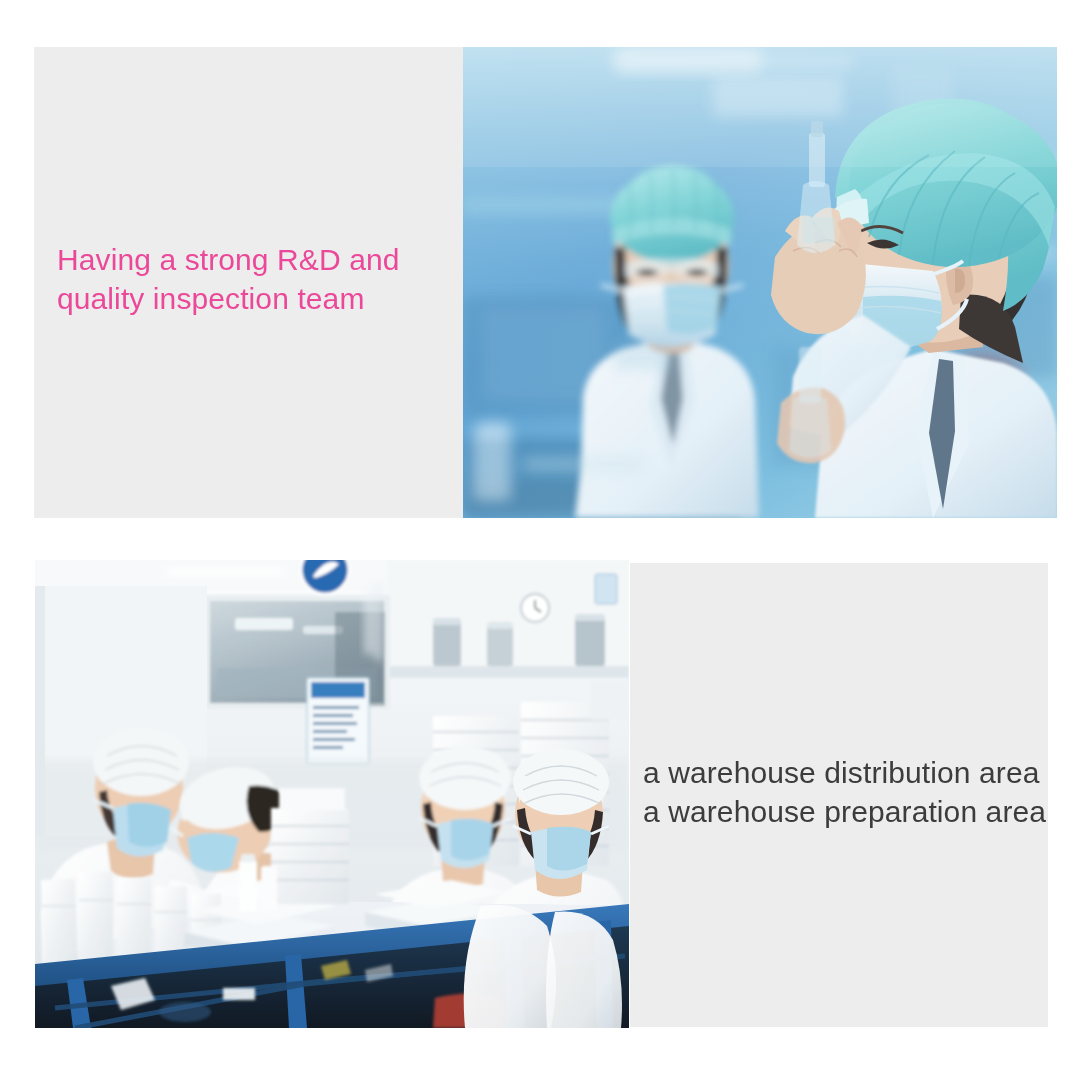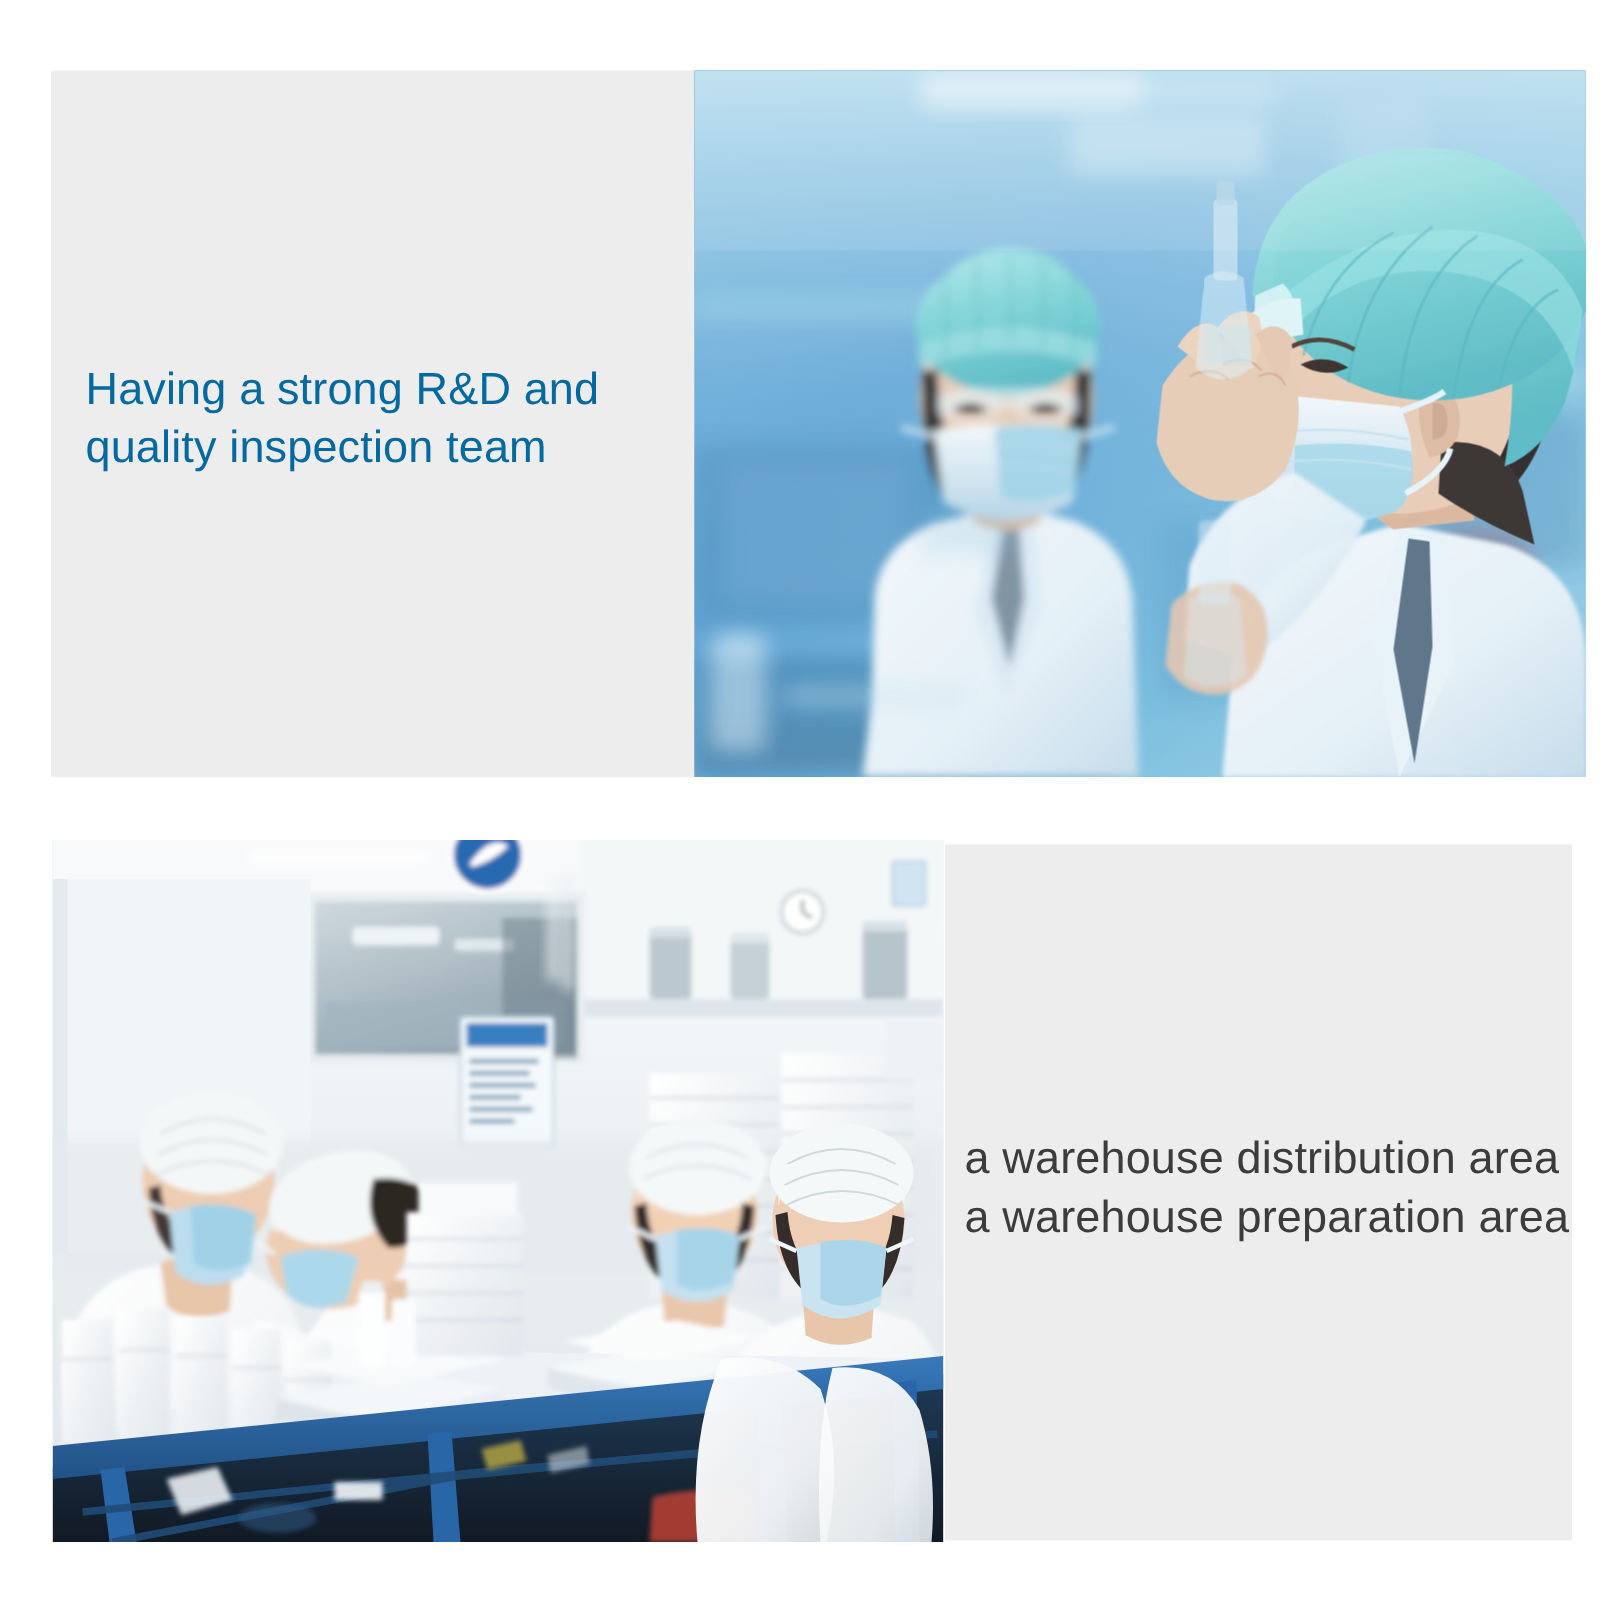--- a/index.html
+++ b/index.html
@@ -31,21 +31,21 @@
     background: #ededed;
   }
   #top-caption-text {
     position: absolute;
     left: 57px;
     top: 240px;
     width: 400px;
     font-size: 30px;
     line-height: 39px;
     font-weight: 300;
-    color: #0369a1;
+    color: #ec4899;
     letter-spacing: 0.1px;
     white-space: pre-line;
   }
   #top-photo {
     position: absolute;
     left: 463px;
     top: 47px;
     width: 594px;
     height: 471px;
     overflow: hidden;

